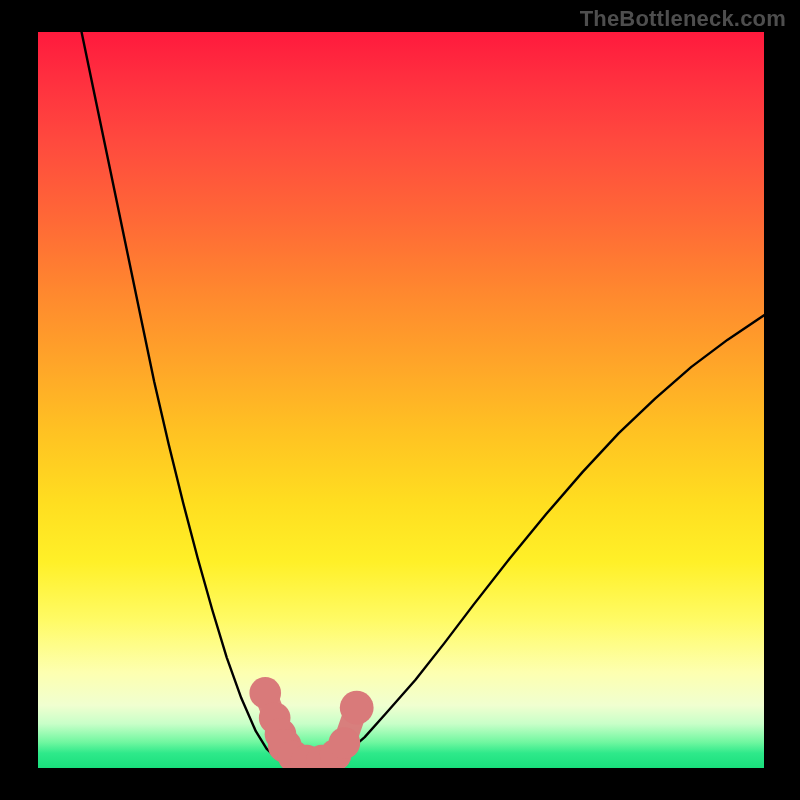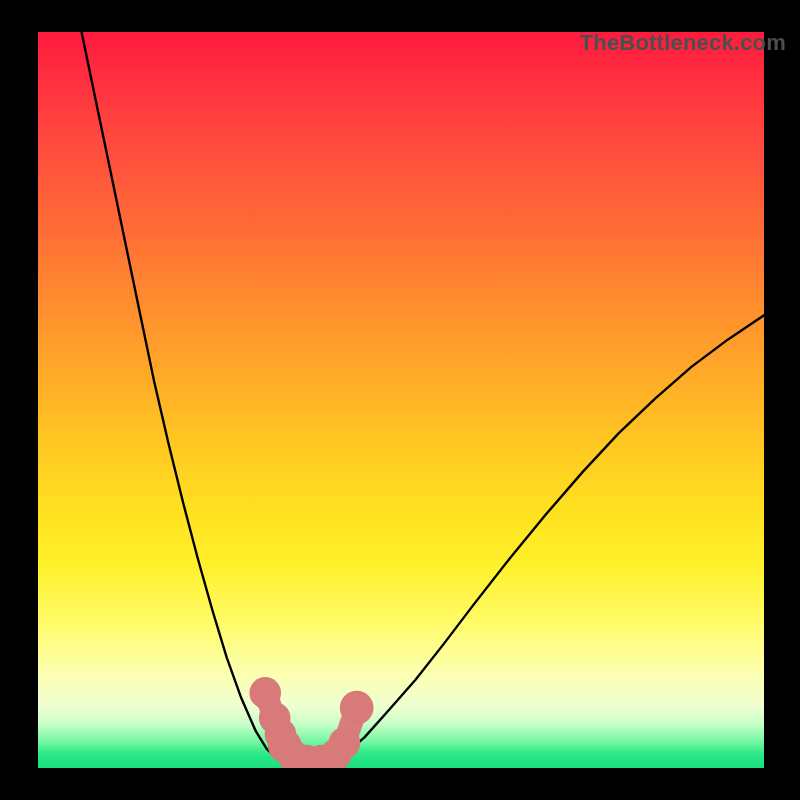--- a/index.html
+++ b/index.html
@@ -61,21 +61,20 @@
   }
   .watermark {
     position: absolute;
     top: 6px;
     right: 14px;
     font-family: Arial, Helvetica, sans-serif;
     font-size: 22px;
     font-weight: 600;
     color: #4e4e4e;
     letter-spacing: 0.2px;
-    margin-top: 24px;
   }
 </style>
 </head>
 <body>
 
 <div class="frame">
   <div class="plot-area">
     <div class="gradient"></div>
     <svg class="svg-layer" viewBox="0 0 726 736" preserveAspectRatio="none">
       <g id="curve-group">

